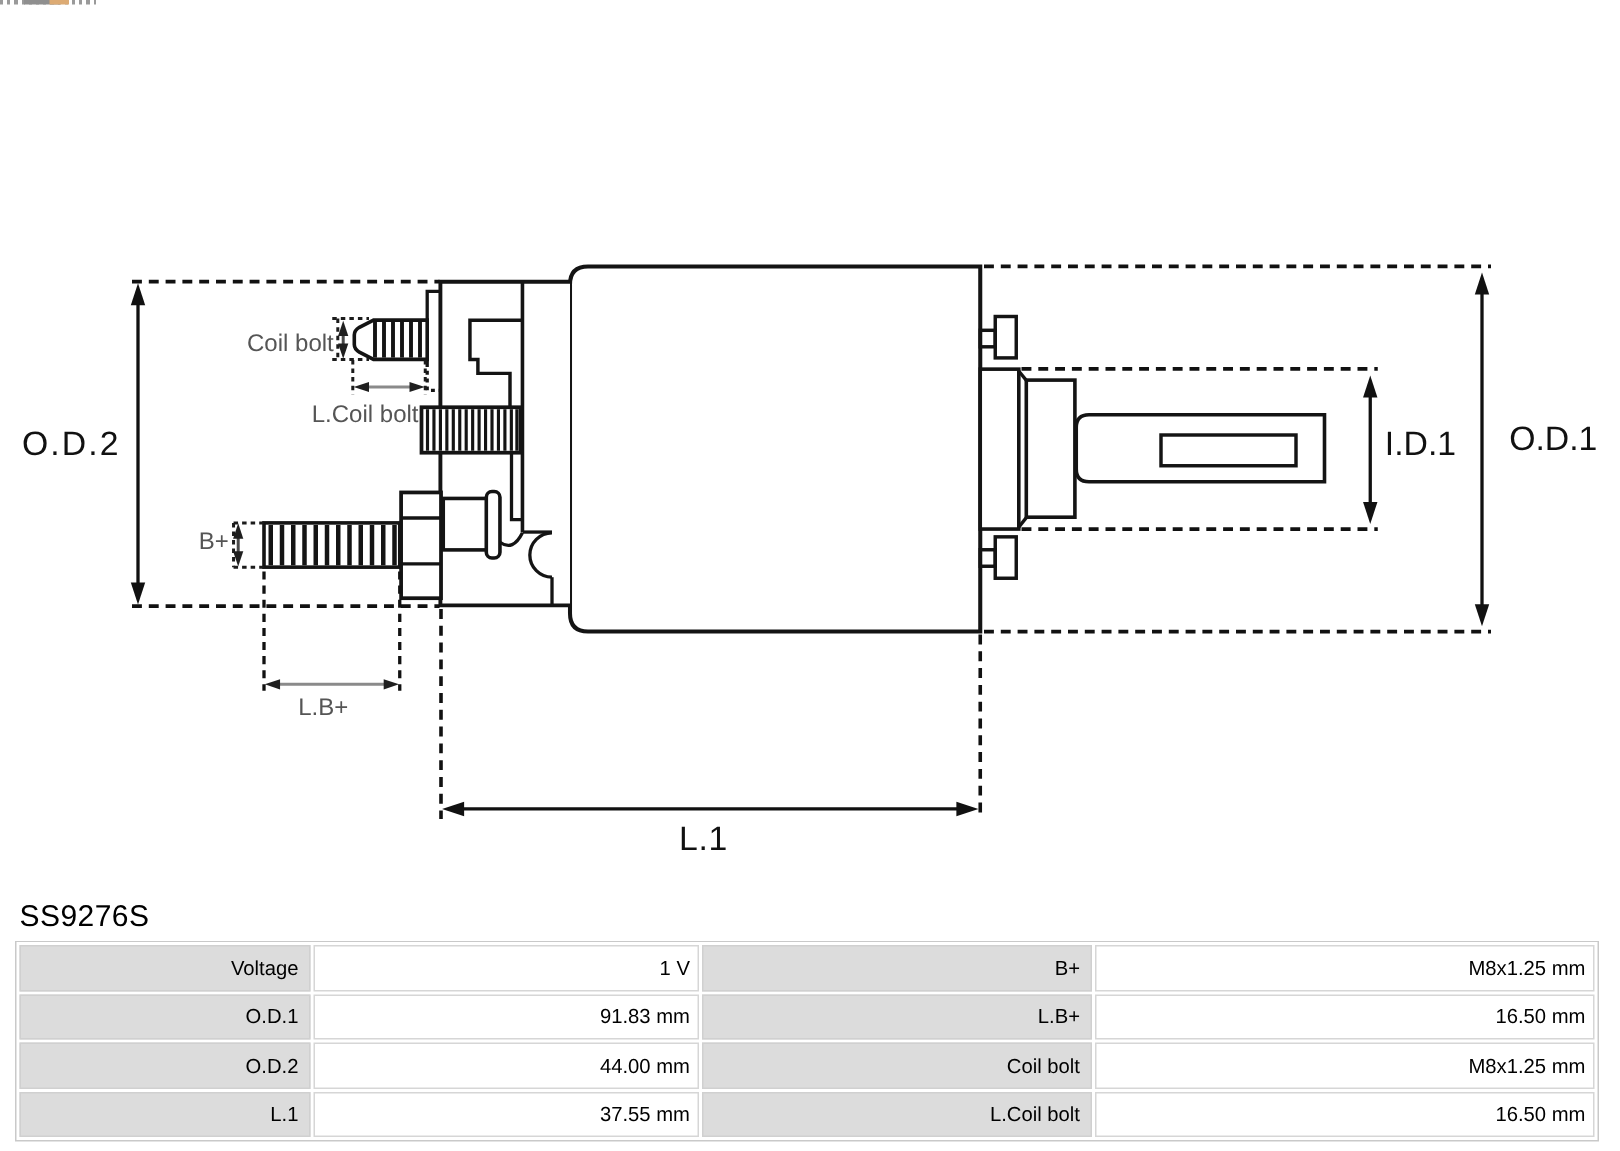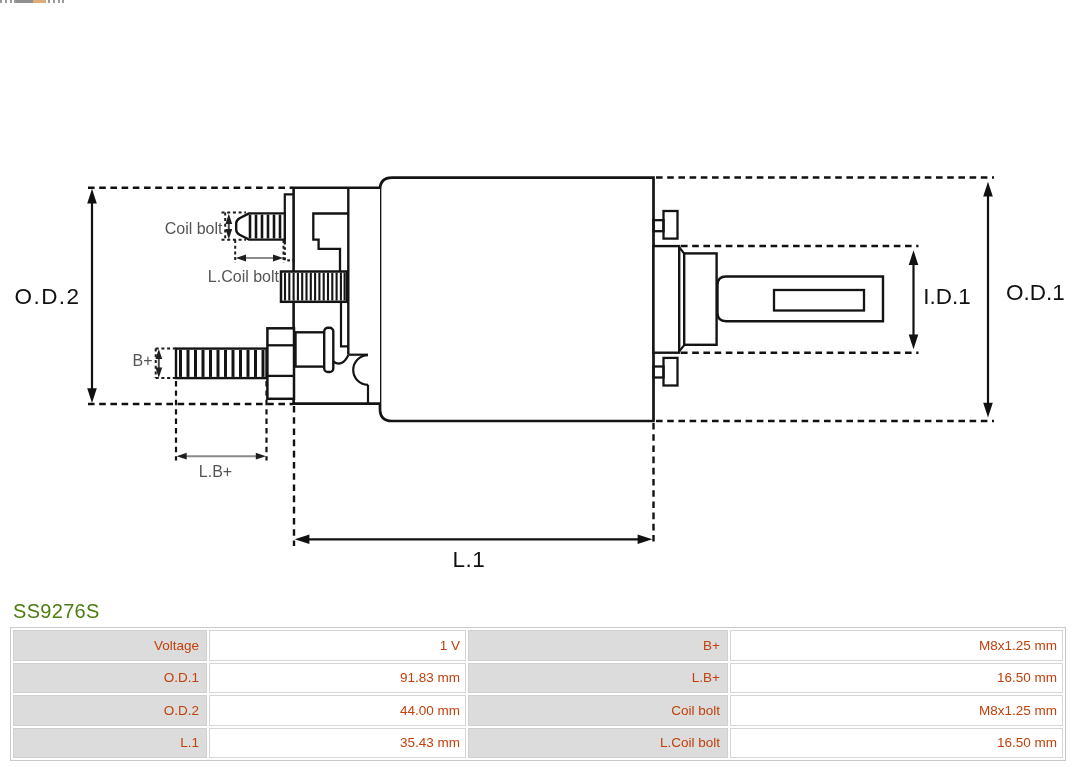--- a/index.html
+++ b/index.html
@@ -1,20 +1,20 @@
 <!DOCTYPE html>
 <html><head>
 <meta charset="utf-8">
 <style>
 .aa{transform:translateZ(0);will-change:transform;}
 html,body{margin:0;padding:0;background:#ffffff;width:1080px;height:767px;overflow:hidden;}
 body{font-family:"Liberation Sans",sans-serif;position:relative;}
-#code{position:absolute;left:13px;top:600px;font-size:20px;color:#4d7c0f;letter-spacing:0.3px;}
+#code{position:absolute;left:13px;top:600px;font-size:20px;color:#000000;letter-spacing:0.3px;}
 #spec{position:absolute;left:10px;top:627px;width:1056px;border-collapse:separate;border-spacing:2px;border:1px solid #c9c9c9;background:#ffffff;table-layout:fixed;}
-#spec td{height:28.5px;font-size:13.5px;color:#c2410c;text-align:right;padding:0 5px 0 0;border:1px solid #d6d6d6;background:#ffffff;overflow:hidden;}
+#spec td{height:28.5px;font-size:13.5px;color:#000000;text-align:right;padding:0 5px 0 0;border:1px solid #d6d6d6;background:#ffffff;overflow:hidden;}
 #spec td.l{background:#dcdcdc;border:1px solid #d0d0d0;padding-right:7px;}
 </style>
 </head>
 <body>
 
 <div style="position:absolute;left:0;top:0;width:64px;height:3px;background:repeating-linear-gradient(90deg,#9a9a9a 0,#9a9a9a 2.2px,#ffffff 2.2px,#ffffff 4.8px);"></div>
 <div style="position:absolute;left:16px;top:0;width:24px;height:2.5px;background:#8f8f8f;"></div>
 <div style="position:absolute;left:33px;top:0;width:13px;height:2.5px;background:#ddab74;"></div>
 
 <svg width="1080" height="600" viewBox="0 0 1080 600" style="position:absolute;left:0;top:0;" fill="none" stroke-linecap="butt">
@@ -244,18 +244,18 @@
         <td>16.50 mm</td>
       </tr>
 <tr>
         <td class="l">O.D.2</td>
         <td>44.00 mm</td>
         <td class="l">Coil bolt</td>
         <td>M8x1.25 mm</td>
       </tr>
 <tr>
         <td class="l">L.1</td>
-        <td>35.43 mm</td>
+        <td>37.55 mm</td>
         <td class="l">L.Coil bolt</td>
         <td>16.50 mm</td>
       </tr>
 </tbody>
   </table>
 
 </body></html>

